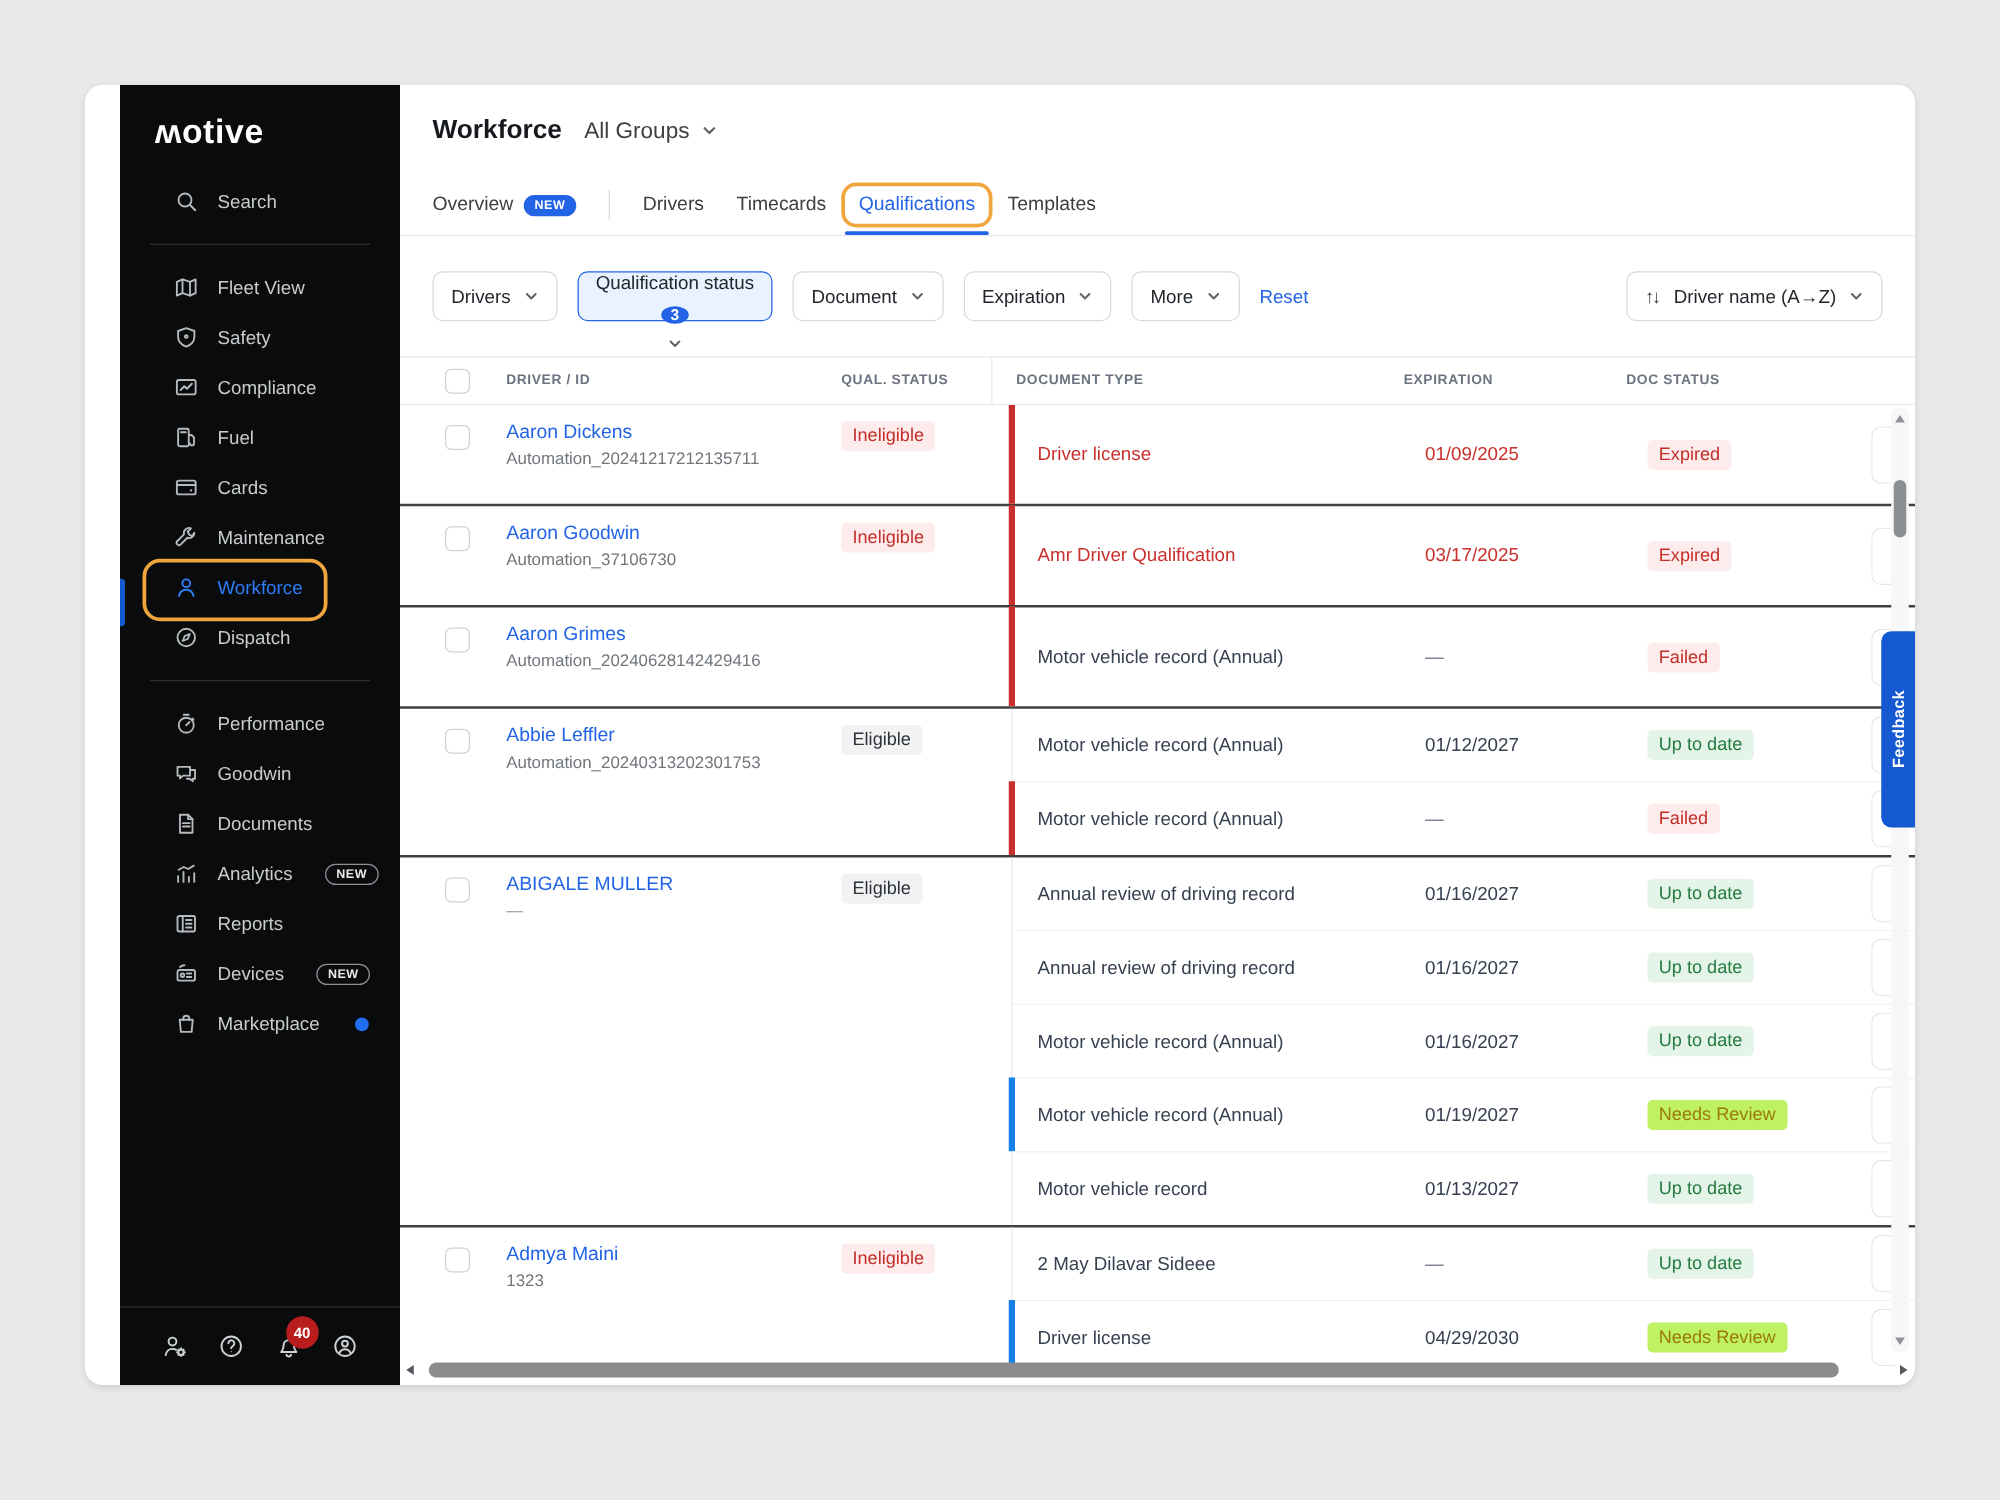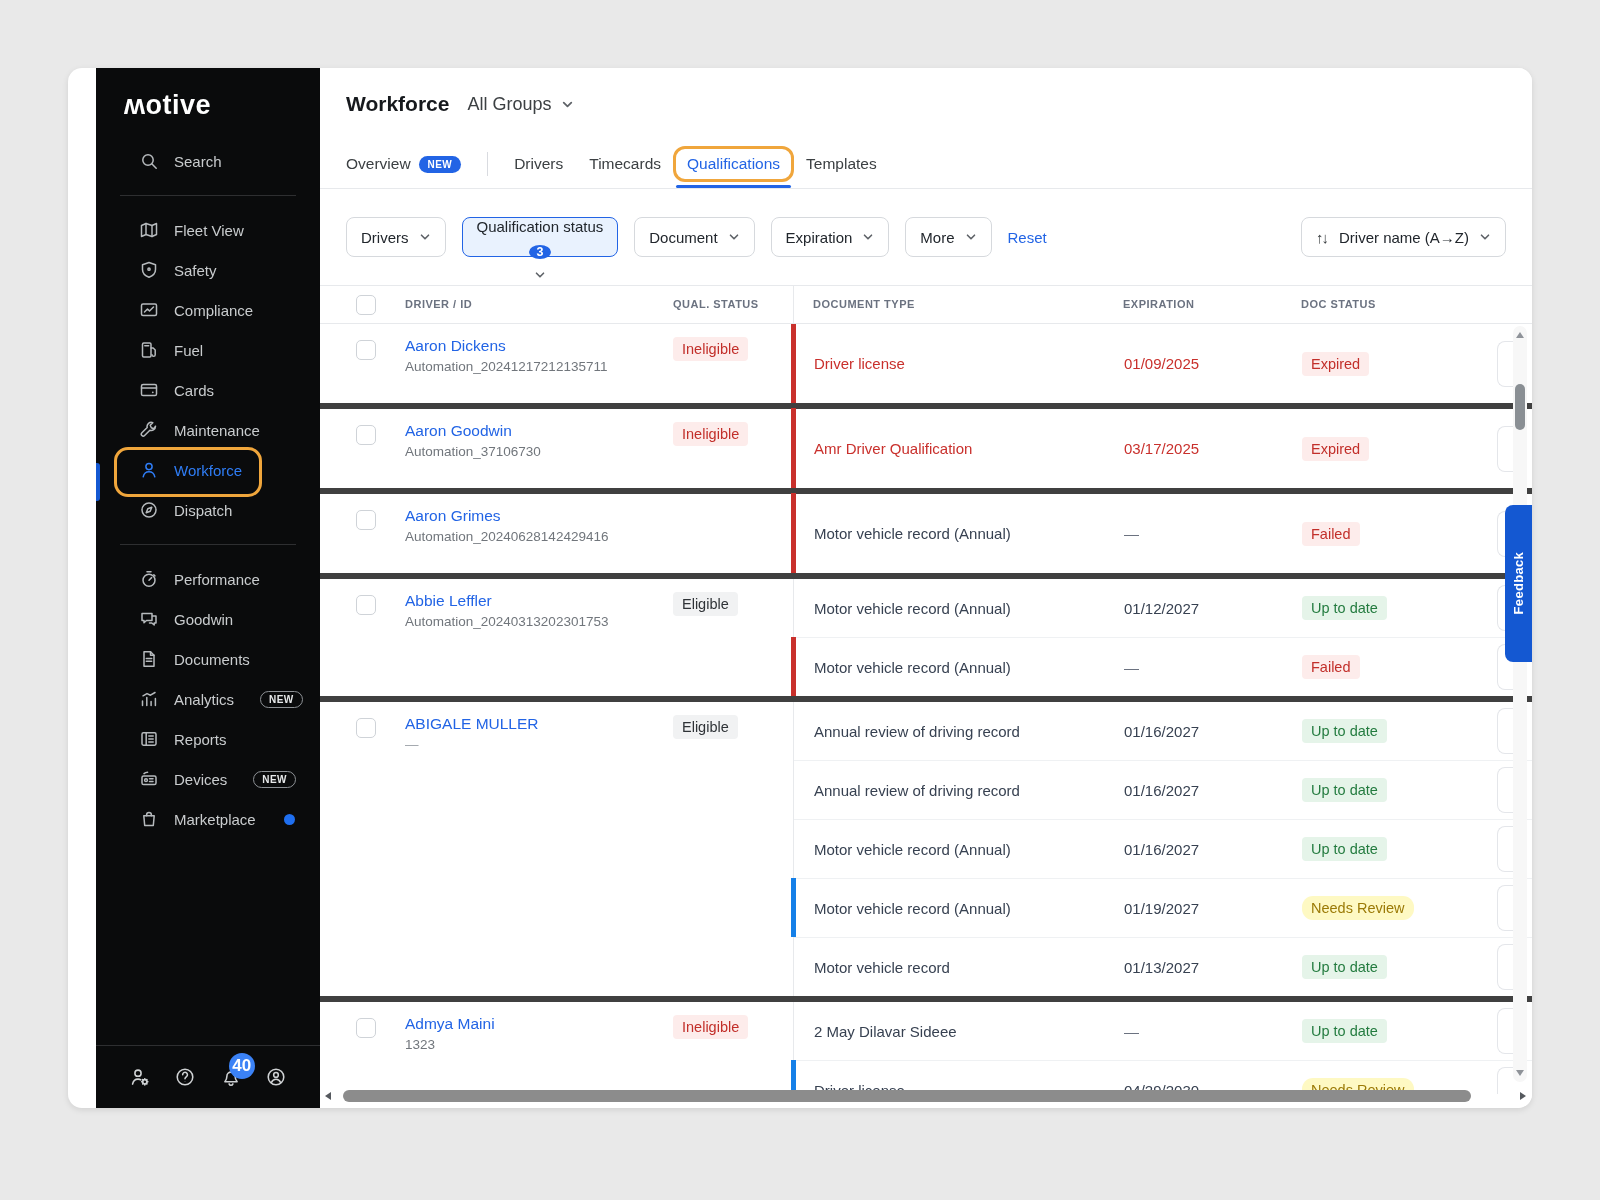--- a/index.html
+++ b/index.html
@@ -14,21 +14,21 @@
   .nav-item .icn{display:flex;color:#b6babd;}
   .nav-item.active{color:#2f7df6;}
   .nav-item.active .icn{color:#2f7df6;}
   .nav-item.active::before{content:'';position:absolute;left:18px;top:-3px;height:44px;width:142px;border:3px solid #f0a63c;border-radius:14px;pointer-events:none;}
   .active-edge{position:absolute;left:0;top:395px;width:4px;height:38px;background:#1458d2;border-radius:0 3px 3px 0;}
   .sb-divider{height:1px;background:#2e2f31;margin:14px 24px;}
   .nv-badge{margin-left:10px;font-size:10px;font-weight:700;color:#e7e9ea;border:1.5px solid #8d9195;border-radius:10px;padding:2px 8px;letter-spacing:.4px;}
   .nv-dot{margin-left:12px;width:11px;height:11px;border-radius:50%;background:#1f6ff0;}
   .sb-footer{position:absolute;left:0;right:0;bottom:0;height:62px;border-top:1px solid #2e2f31;display:flex;align-items:center;justify-content:space-between;padding:0 34px;}
   .sb-footer .icn{position:relative;color:#cfd2d4;cursor:pointer;display:flex;}
-  .bell-badge{position:absolute;top:-14px;right:-14px;min-width:17px;height:26px;min-width:26px;background:#3b82f6;color:#fff;border-radius:50%;font-size:17px;font-weight:700;display:flex;align-items:center;justify-content:center;}
+  .bell-badge{position:absolute;top:-14px;right:-14px;min-width:17px;height:26px;min-width:26px;background:#b91c1c;color:#fff;border-radius:50%;font-size:12px;font-weight:700;display:flex;align-items:center;justify-content:center;}
 
   
   .content{position:relative;flex:1;height:100%;background:#fff;}
   .page-header{display:flex;align-items:center;height:72px;padding:0 26px;}
   .pg-title{font-size:21px;font-weight:700;color:#16191d;}
   .group-sel{display:flex;align-items:center;gap:9px;margin-left:18px;font-size:18px;color:#3c4043;cursor:pointer;}
   .hdr-actions{margin-left:auto;display:flex;align-items:center;gap:12px;}
   .btn{height:40px;border:1px solid #d6d9dd;border-radius:8px;background:#fff;display:flex;align-items:center;justify-content:center;font-size:15px;color:#16191d;cursor:pointer;}
   .btn.primary-ghost{padding:0 18px;font-weight:700;}
   .btn.sq{width:46px;font-size:19px;letter-spacing:1px;color:#2f3337;}
@@ -52,21 +52,21 @@
 
   
   .t-header{position:relative;height:37px;border-top:1px solid #e7e9ec;border-bottom:1px solid #e7e9ec;font-size:11px;font-weight:700;color:#6b7280;letter-spacing:.5px;}
   .t-header .th{position:absolute;top:12px;}
   .th-driver{left:85px;}.th-qual{left:353px;}.th-doct{left:493px;}.th-exp{left:803px;}.th-docs{left:981px;}
   .t-header .vline{position:absolute;left:473px;top:0;bottom:0;width:1px;background:#e7e9ec;}
   .cb{position:absolute;left:36px;width:18px;height:18px;border:1.5px solid #cfd3d8;border-radius:5px;background:#fff;cursor:pointer;}
   .t-header .cb{top:9px;}
 
   .t-body{position:relative;height:770px;overflow:hidden;}
-  .driver-row{position:relative;border-bottom:6px solid #404040;}
+  .driver-row{position:relative;border-bottom:2px solid #404040;padding-left:16px;}
   .driver-row .cb{top:16px;}
   .drv-info{position:absolute;left:85px;top:13px;}
   .drv-name{font-size:15.5px;color:#2264e5;font-weight:500;cursor:pointer;}
   .drv-id{font-size:13.5px;color:#71767c;margin-top:4px;}
   .drv-id.muted{color:#9aa0a6;}
   .qual-badge{position:absolute;left:353px;top:13px;font-size:14.5px;padding:4px 9px;border-radius:4px;}
   .docs{margin-left:473px;border-left:1px solid #e7e9ec;}
   .doc-row{position:relative;height:58px;display:grid;grid-template-columns:310px 178px auto;align-items:center;padding-left:20px;}
   .doc-row:only-child{height:79px;}
   .doc-row + .doc-row{border-top:1px solid #eff1f3;}
@@ -74,21 +74,21 @@
   .doc-row.edge-red::before{background:#c9302c;}
   .doc-row.edge-blue::before{background:#1580e8;}
   .doc-type{font-size:15px;color:#374151;}
   .doc-exp{font-size:15px;color:#374151;}
   .red-text{color:#c9302c !important;}
   .muted{color:#6b7280;}
   .status-badge{justify-self:start;font-size:14.5px;padding:4px 9px;border-radius:4px;}
   .b-red{color:#c22f2a;background:#fdeceb;}
   .b-gray{color:#2f3337;background:#f1f2f3;}
   .b-green{color:#237b3f;background:#e5f4e9;}
-  .b-amber{color:#9b7a06;background:#fef9c3;border-radius:11px;}
+  .b-amber{color:#9b7a06;background:#bef264;}
   .peek{position:absolute;right:16px;top:50%;transform:translateY(-50%);width:18px;height:44px;background:#fff;border:1px solid #e4e6ea;border-right:none;border-radius:8px 0 0 8px;z-index:1;}
 
   
   .vscroll{position:absolute;right:5px;top:258px;bottom:26px;width:14px;background:#f7f7f7;border-radius:7px;z-index:3;}
   .v-up,.v-down{position:absolute;left:3px;width:0;height:0;border-left:4.5px solid transparent;border-right:4.5px solid transparent;}
   .v-up{top:6px;border-bottom:6px solid #8f9399;}
   .v-down{bottom:6px;border-top:6px solid #8f9399;}
   .v-thumb{position:absolute;left:2px;top:58px;width:10px;height:46px;background:#8a8f94;border-radius:5px;}
   .hscroll{position:absolute;left:0;right:0;bottom:3px;height:18px;z-index:3;display:flex;align-items:center;}
   .h-left,.h-right{width:0;height:0;border-top:4.5px solid transparent;border-bottom:4.5px solid transparent;}

